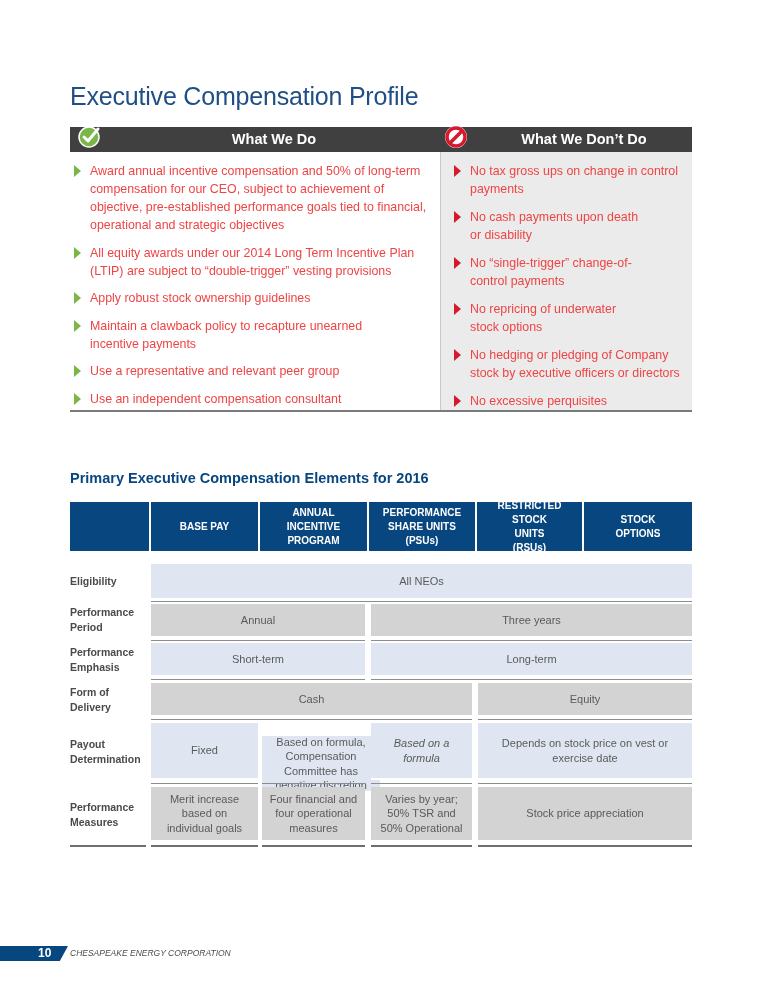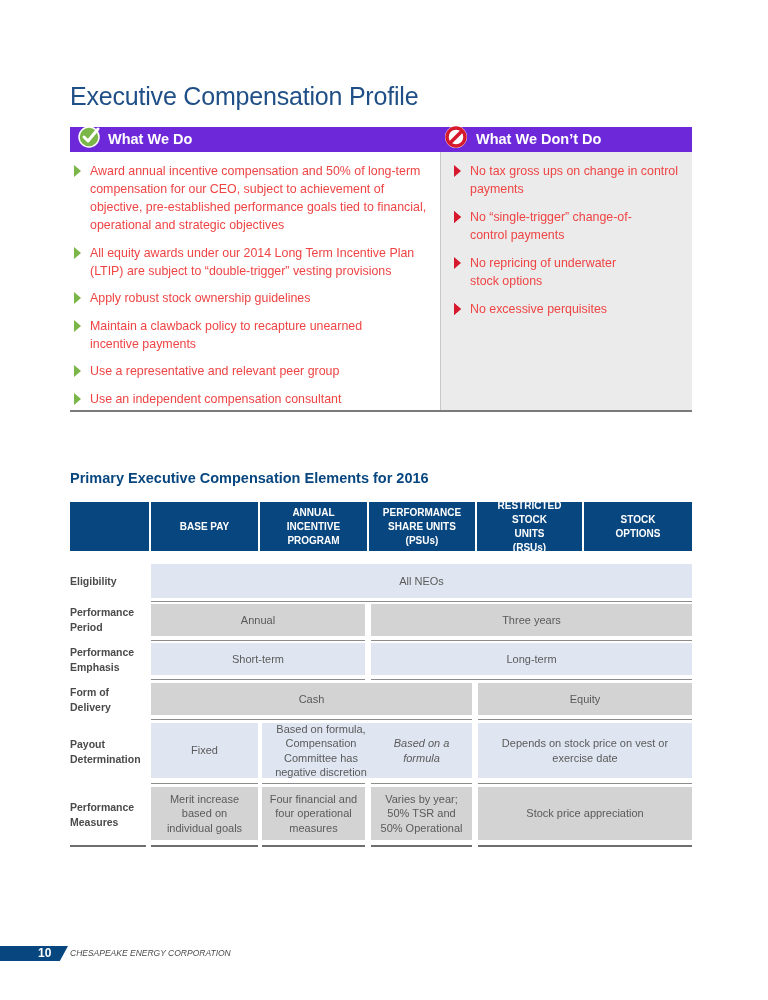--- a/index.html
+++ b/index.html
@@ -3,21 +3,21 @@
 <meta charset="utf-8">
 <style>
   * { box-sizing: border-box; margin: 0; padding: 0; }
   html, body { width: 768px; height: 1000px; background: #ffffff; overflow: hidden; }
   body { font-family: "Liberation Sans", sans-serif; color: #58595b; position: relative; }
 
   .page-title { position: absolute; left: 70px; top: 82px; font-size: 25px; color: #1f4f86; font-weight: normal; letter-spacing: -0.2px; }
 
   
   .profile { position: absolute; left: 70px; top: 127px; width: 622px; height: 284px; }
-  .col-head { position: absolute; top: 0; height: 25px; background: #6d28d9; color: #fff; font-weight: bold; font-size: 14.5px; line-height: 25px; }
+  .col-head { position: absolute; top: 0; height: 25px; background: #404040; color: #fff; font-weight: bold; font-size: 14.5px; line-height: 25px; text-align: center; }
   .col-head.do { left: 0; width: 370px; padding-left: 38px; }
   .col-head.dont { left: 370px; width: 252px; padding-left: 36px; }
   .col-head .icon { position: absolute; top: -3px; left: 8px; width: 24px; height: 24px; }
   .col-head.dont .icon { left: 4px; top: -2px; }
   .dont-body { position: absolute; left: 370px; top: 25px; width: 252px; height: 258px; background: #ebebeb; border-left: 1px solid #c8c8c8; }
   .bottom-rule { position: absolute; left: 0; top: 283px; width: 622px; height: 2px; background: #7a7a7a; }
 
   ul.bullets { list-style: none; position: absolute; }
   ul.bullets.do { left: 0; top: 35px; width: 360px; }
   ul.bullets.dont { left: 380px; top: 35px; width: 242px; }
@@ -72,24 +72,24 @@
     <li><span class="tri"></span><span>Award annual incentive compensation and 50% of long-term compensation for our CEO, subject to achievement of objective, pre-established performance goals tied to financial, operational and strategic objectives</span></li>
     <li><span class="tri"></span><span>All equity awards under our 2014 Long Term Incentive Plan (LTIP) are subject to “double-trigger” vesting provisions</span></li>
     <li><span class="tri"></span><span>Apply robust stock ownership guidelines</span></li>
     <li style="width:310px"><span class="tri"></span><span>Maintain a clawback policy to recapture unearned incentive payments</span></li>
     <li><span class="tri"></span><span>Use a representative and relevant peer group</span></li>
     <li><span class="tri"></span><span>Use an independent compensation consultant</span></li>
   </ul>
 
   <ul class="bullets dont">
     <li><span class="tri"></span><span>No tax gross ups on change in control payments</span></li>
-    <li style="width:200px"><span class="tri"></span></li>
+    <li style="width:200px"><span class="tri"></span><span>No cash payments upon death or disability</span></li>
     <li style="width:200px"><span class="tri"></span><span>No “single-trigger” change-of-control payments</span></li>
     <li style="width:180px"><span class="tri"></span><span>No repricing of underwater stock options</span></li>
-    <li><span class="tri"></span></li>
+    <li><span class="tri"></span><span>No hedging or pledging of Company stock by executive officers or directors</span></li>
     <li><span class="tri"></span><span>No excessive perquisites</span></li>
   </ul>
   <div class="bottom-rule"></div>
 </section>
 
 <h2 class="section-title">Primary Executive Compensation Elements for 2016</h2>
 
 <section class="tbl">
 
   <div class="hdr" style="left:0;width:79px;"></div>
@@ -116,21 +116,21 @@
   <div class="rule" style="left:301px;width:321px;top:177px;"></div>
 
   <div class="row-label" style="top:181px;height:34px;">Form of Delivery</div>
   <div class="cell gray" style="left:81px;width:321px;top:181px;height:34px;">Cash</div>
   <div class="cell gray" style="left:408px;width:214px;top:181px;height:34px;">Equity</div>
   <div class="rule" style="left:81px;width:321px;top:217px;"></div>
   <div class="rule" style="left:408px;width:214px;top:217px;"></div>
 
   <div class="row-label" style="top:221px;height:57px;">Payout Determination</div>
   <div class="cell blue" style="left:81px;width:107px;top:221px;height:57px;">Fixed</div>
-  <div class="cell blue" style="left:192px;width:118px;top:221px;height:57px;padding:0 4px;">Based on formula, Compensation Committee has negative discretion</div>
+  <div class="cell blue" style="left:192px;width:118px;top:234px;height:57px;padding:0 4px;">Based on formula, Compensation Committee has negative discretion</div>
   <div class="cell blue" style="left:301px;width:101px;top:221px;height:57px;padding:0 10px;font-style:italic;">Based on a formula</div>
   <div class="cell blue" style="left:408px;width:214px;top:221px;height:57px;padding:0 22px;">Depends on stock price on vest or exercise date</div>
   <div class="rule" style="left:81px;width:107px;top:281px;"></div>
   <div class="rule" style="left:192px;width:103px;top:281px;"></div>
   <div class="rule" style="left:301px;width:101px;top:281px;"></div>
   <div class="rule" style="left:408px;width:214px;top:281px;"></div>
 
   <div class="row-label" style="top:285px;height:55px;">Performance Measures</div>
   <div class="cell gray" style="left:81px;width:107px;top:285px;height:55px;padding:0 10px;">Merit increase based on individual goals</div>
   <div class="cell gray" style="left:192px;width:103px;top:285px;height:55px;padding:0 4px;">Four financial and four operational measures</div>

